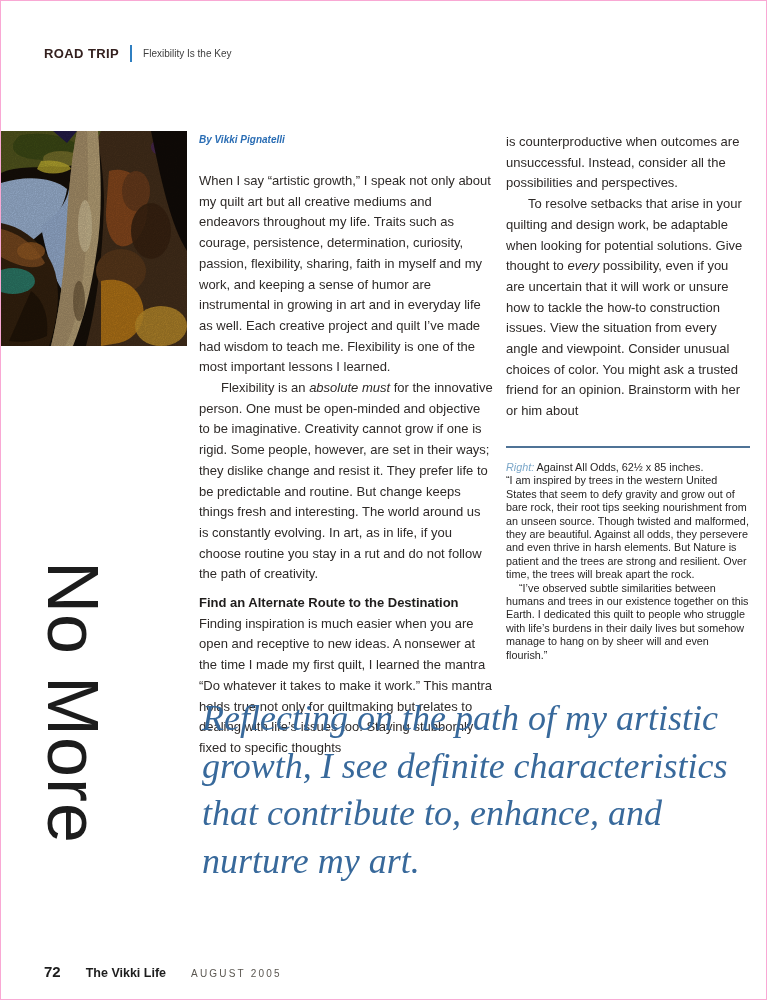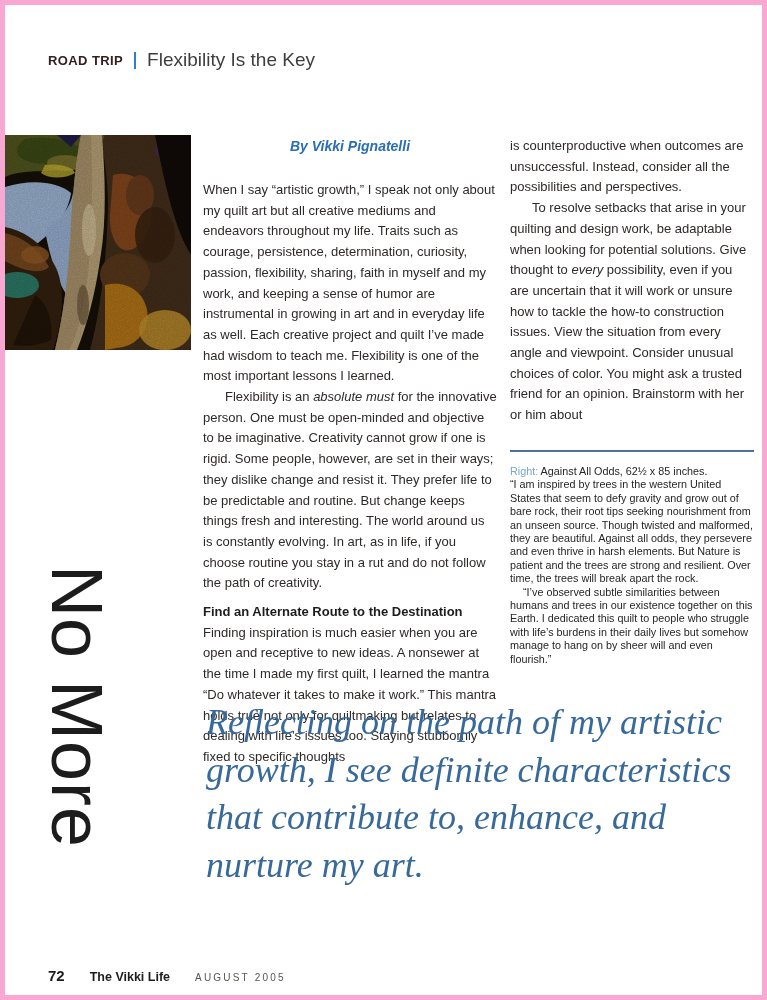--- a/index.html
+++ b/index.html
@@ -1,47 +1,47 @@
 <!DOCTYPE html>
 <html><head>
 <meta charset="utf-8">
 <style>
   html,body { margin:0; padding:0; background:#ffffff; }
   .page {
     position:relative; width:767px; height:1000px; margin:0 auto;
     background:#ffffff; overflow:hidden; box-sizing:border-box;
-    border:5px solid #f9a8d4;
+    border:1px solid #f9a8d4;
     font-family:"Liberation Sans", sans-serif;
     color:#2e2a28;
   }
 
   
   .kicker-row { position:absolute; left:43px; top:44px; display:flex; align-items:center; gap:11px; }
   .kicker { font-weight:bold; font-size:13px; letter-spacing:.4px; color:#34211f; }
   .kicker-divider { width:2px; height:17px; background:#2f7fc1; }
-  .kicker-title { font-size:19px; color:#3e3e3e; }
+  .kicker-title { font-size:10px; color:#3e3e3e; }
 
   
   .artwork { position:absolute; left:0; top:130px; width:186px; height:215px; }
   .artwork svg { display:block; }
 
   
   .col1 { position:absolute; left:198px; top:133px; width:294px; }
   .col2 { position:absolute; left:505px; top:131px; width:244px; }
-  .byline { color:#2a6db4; font-weight:bold; font-style:italic; font-size:14px; margin:0 0 26px 0;text-align:center; }
+  .byline { color:#2a6db4; font-weight:bold; font-style:italic; font-size:10px; margin:0 0 26px 0; }
   p.body { font-size:13px; line-height:20.7px; margin:0; color:#2e2a28; }
   p.ind { text-indent:22px; }
   .subhead { font-size:13px; line-height:20.7px; font-weight:bold; color:#1f1d1c; margin:8px 0 0 0; }
   .continued { font-style:italic; font-size:13px; color:#2e2a28; text-align:right; padding-right:34px; margin-top:8px; }
 
   
   .caption-block { position:absolute; left:505px; top:445px; width:244px; }
   .caption-rule { height:2px; background:#4f7396; margin-bottom:13px; }
   .caption-intro, .caption-text { font-size:10.8px; line-height:13.4px; margin:0; color:#272525; }
-  .caption-label { color:#7ba7c9; }
+  .caption-label { color:#7ba7c9;font-style:italic; }
   .caption-text.ind { text-indent:13px; }
 
   
   .pullquote {
     position:absolute; left:201px; top:694px; width:548px;
     font-family:"Liberation Serif", serif; font-style:italic;
     font-size:36px; line-height:47.5px; color:#38699b;
   }
 
   

